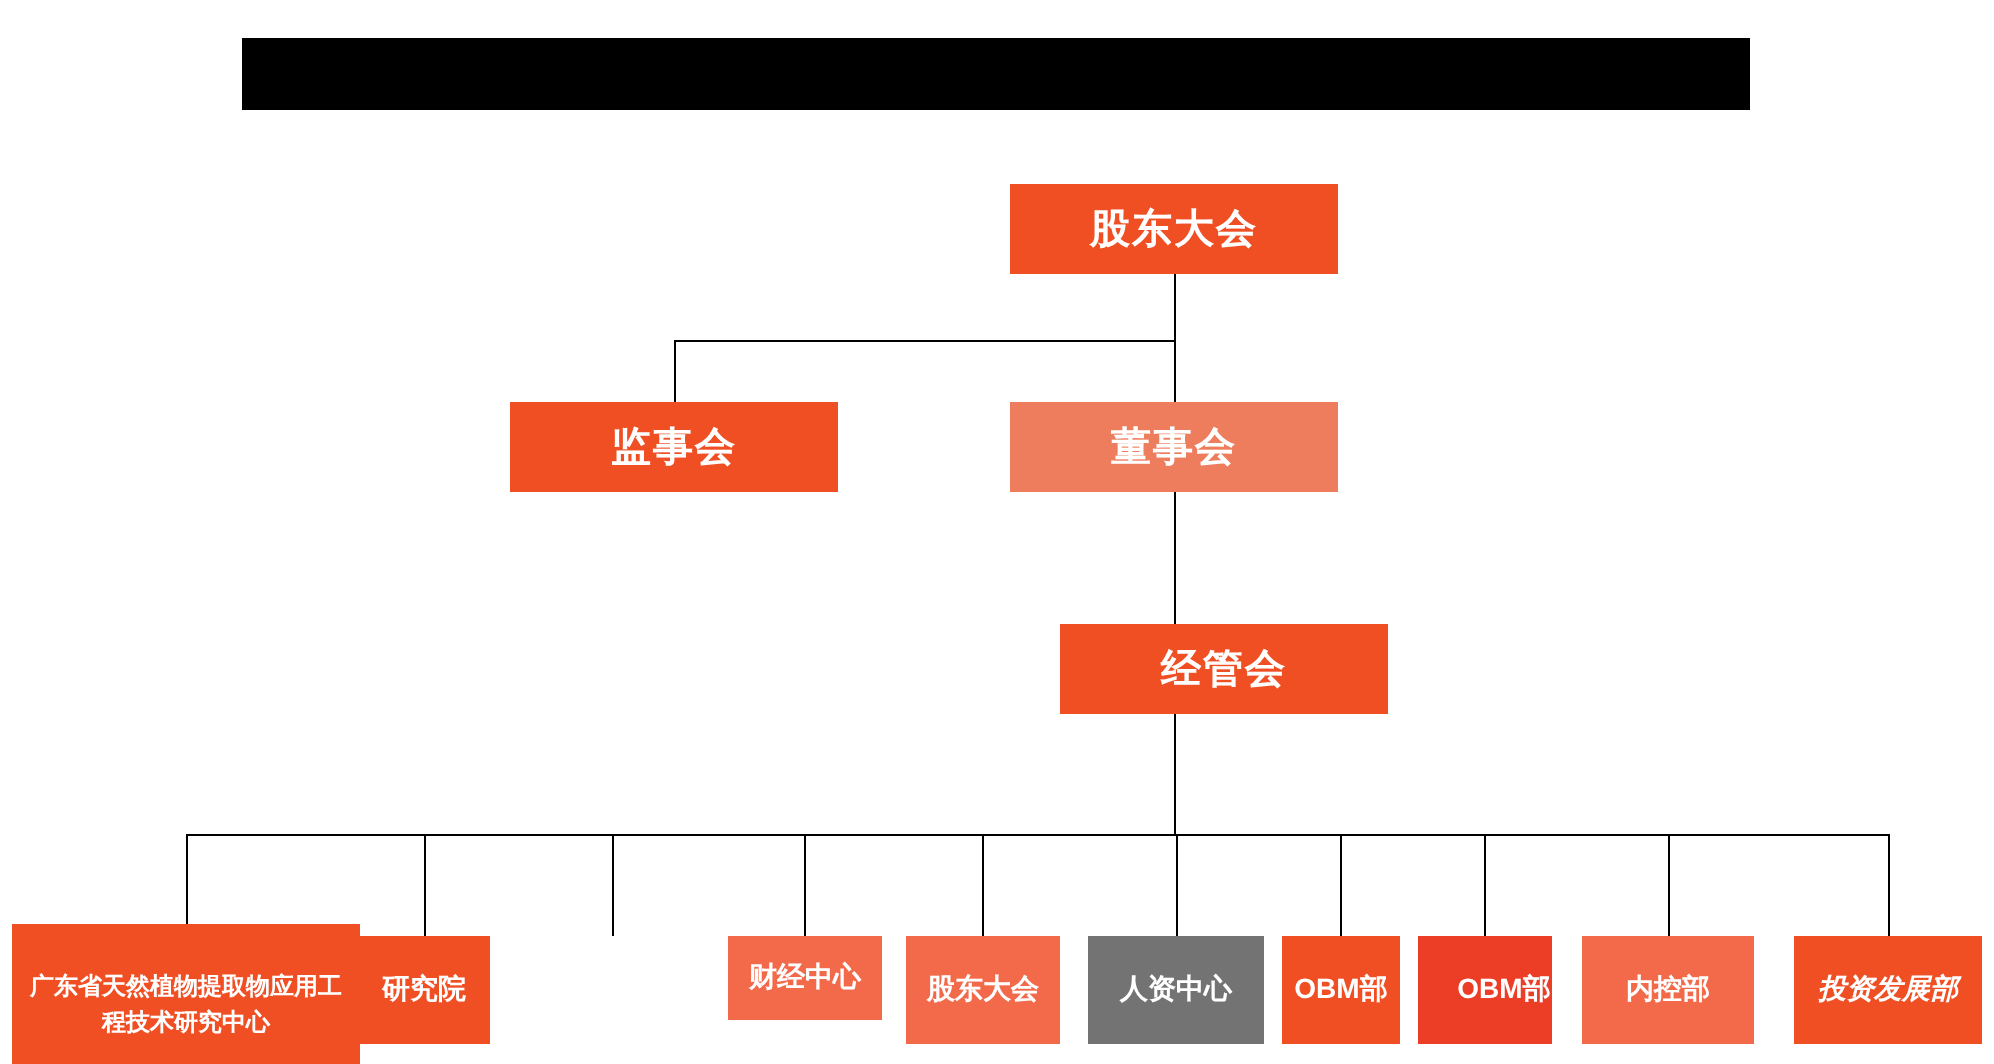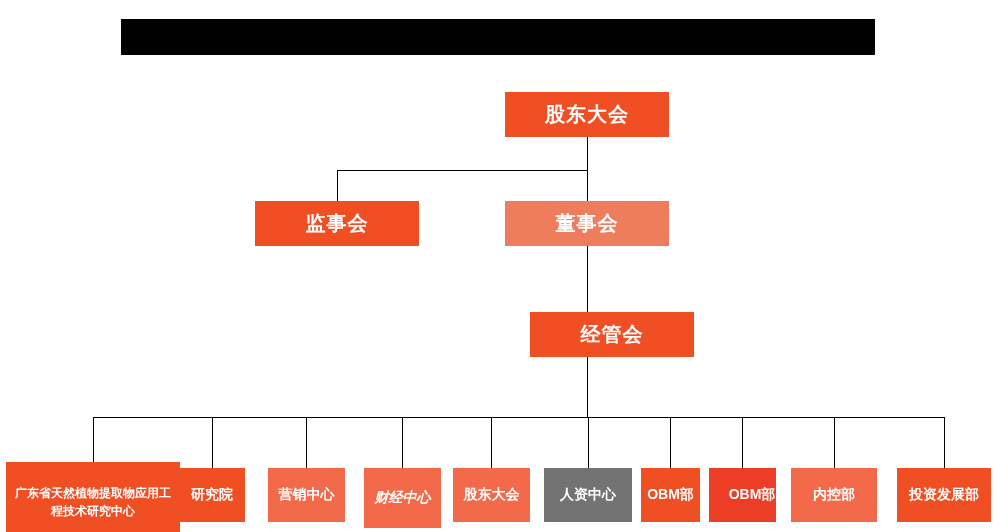--- a/index.html
+++ b/index.html
@@ -76,38 +76,35 @@
   <div class="node node-lg" style="left: 505px; top: 312px; width: 164px; height: 45px; background-color: rgb(240, 78, 35); margin-left: 25px;">
     <span>经管会</span>
   </div>
 
   <div class="node node-sm" style="left: 6px; top: 462px; width: 174px; height: 81px; background-color: rgb(240, 78, 35); font-family: Liberation Mono, monospace;">
     <span>广东省天然植物提取物应用工程技术研究中心</span>
   </div>
   <div class="node node-md" style="left: 179px; top: 468px; width: 66px; height: 54px; background-color: rgb(240, 78, 35); text-align: center;">
     <span>研究院</span>
   </div>
-  <div class="node node-md" style="left: 268px; top: 468px; width: 77px; height: 54px; background-color: rgb(242, 106, 74);">
-    <span>营销中心</span>
-  </div>
-  <div class="node node-md" style="left: 364px; top: 468px; width: 77px; height: 60px; background-color: rgb(242, 106, 74); font-style: italic;">
+  <div class="node node-md" style="left: 364px; top: 468px; width: 77px; height: 42px; background-color: rgb(242, 106, 74);">
     <span>财经中心</span>
   </div>
   <div class="node node-md" style="left: 453px; top: 468px; width: 77px; height: 54px; background-color: rgb(242, 106, 74);">
     <span>股东大会</span>
   </div>
   <div class="node node-md" style="left: 544px; top: 468px; width: 88px; height: 54px; background-color: #737373;">
     <span>人资中心</span>
   </div>
   <div class="node node-md" style="left: 641px; top: 468px; width: 59px; height: 54px; background-color: rgb(240, 78, 35);">
     <span>OBM部</span>
   </div>
   <div class="node node-md" style="left: 709px; top: 468px; width: 67px; height: 54px; background-color: rgb(236, 62, 39); padding-left: 19px;">
     <span>OBM部</span>
   </div>
   <div class="node node-md" style="left: 791px; top: 468px; width: 86px; height: 54px; background-color: rgb(242, 106, 74);">
     <span>内控部</span>
   </div>
-  <div class="node node-md" style="left: 897px; top: 468px; width: 94px; height: 54px; background-color: rgb(240, 78, 35);">
+  <div class="node node-md" style="left: 897px; top: 468px; width: 94px; height: 54px; background-color: rgb(240, 78, 35); font-style: italic;">
     <span>投资发展部</span>
   </div>
 
 </div>
 
 </body></html>

